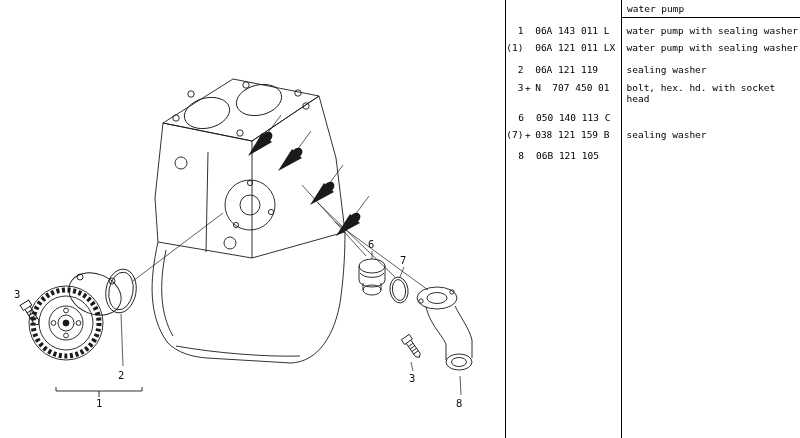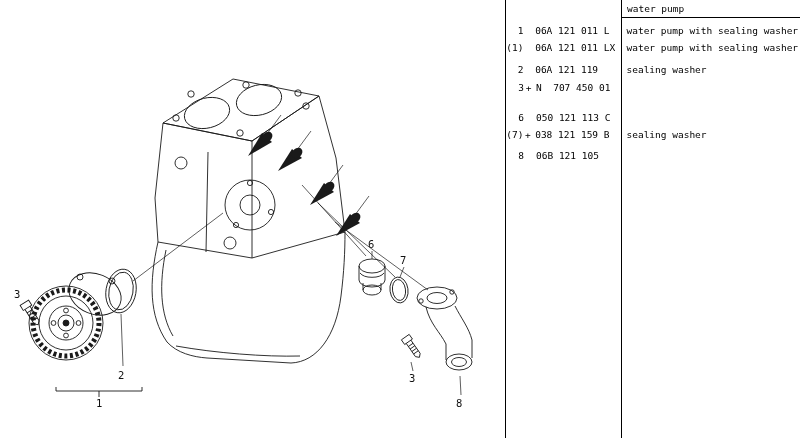--- a/index.html
+++ b/index.html
@@ -155,21 +155,21 @@
   </div>
 
   <div class="parts-panel">
     <div class="col-rule"></div>
     <div class="group-header">water pump</div>
     <div class="header-rule"></div>
 
     <div class="prow" style="top:26px">
       <span class="pos">1</span>
       <span class="pfx"></span>
-      <span class="pn">06A 121 011 L</span>
+      <span class="pn">06A 143 011 L</span>
       <span class="desc">water pump with sealing washer</span>
     </div>
 
     <div class="prow" style="top:43px">
       <span class="pos">(1)</span>
       <span class="pfx"></span>
       <span class="pn">06A 121 011 LX</span>
       <span class="desc">water pump with sealing washer</span>
     </div>
 
@@ -177,26 +177,27 @@
       <span class="pos">2</span>
       <span class="pfx"></span>
       <span class="pn">06A 121 119</span>
       <span class="desc">sealing washer</span>
     </div>
 
     <div class="prow" style="top:83px">
       <span class="pos">3</span>
       <span class="pfx">+</span>
       <span class="pn">N  707 450 01</span>
+      <span class="desc">bolt, hex. hd. with socket head</span>
     </div>
 
     <div class="prow" style="top:113px">
       <span class="pos">6</span>
       <span class="pfx"></span>
-      <span class="pn">050 121 113 C</span>
+      <span class="pn">050 140 113 C</span>
     </div>
 
     <div class="prow" style="top:130px">
       <span class="pos">(7)</span>
       <span class="pfx">+</span>
       <span class="pn">038 121 159 B</span>
       <span class="desc">sealing washer</span>
     </div>
 
     <div class="prow" style="top:151px">

